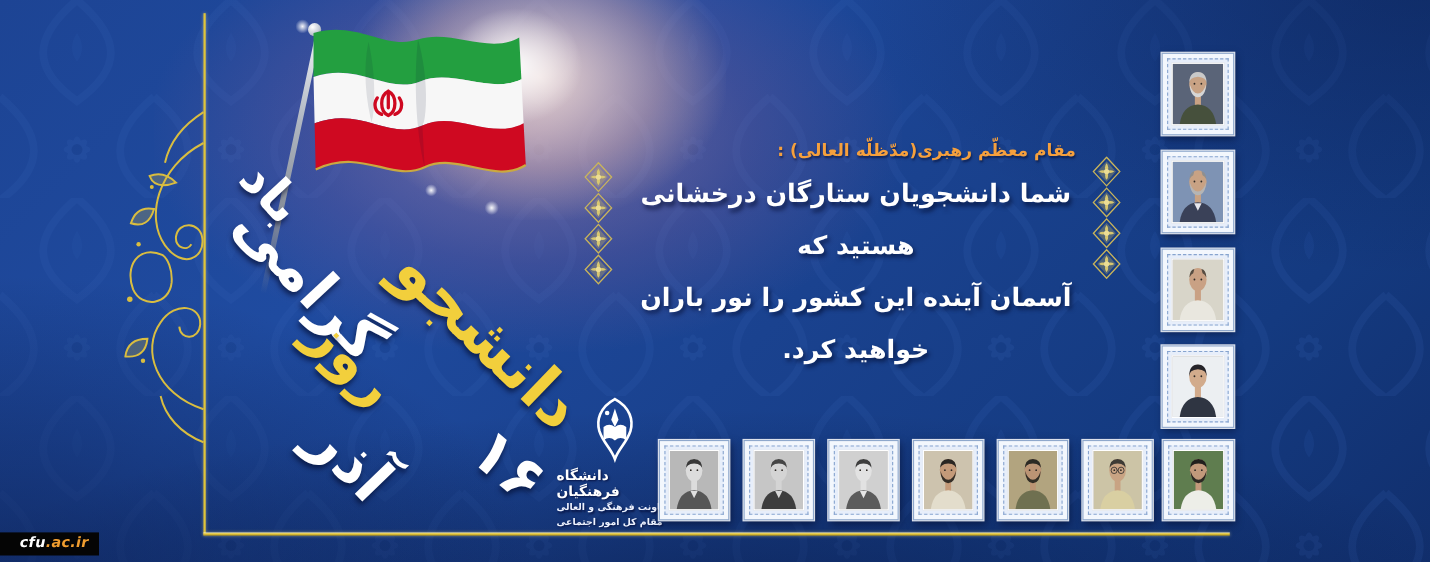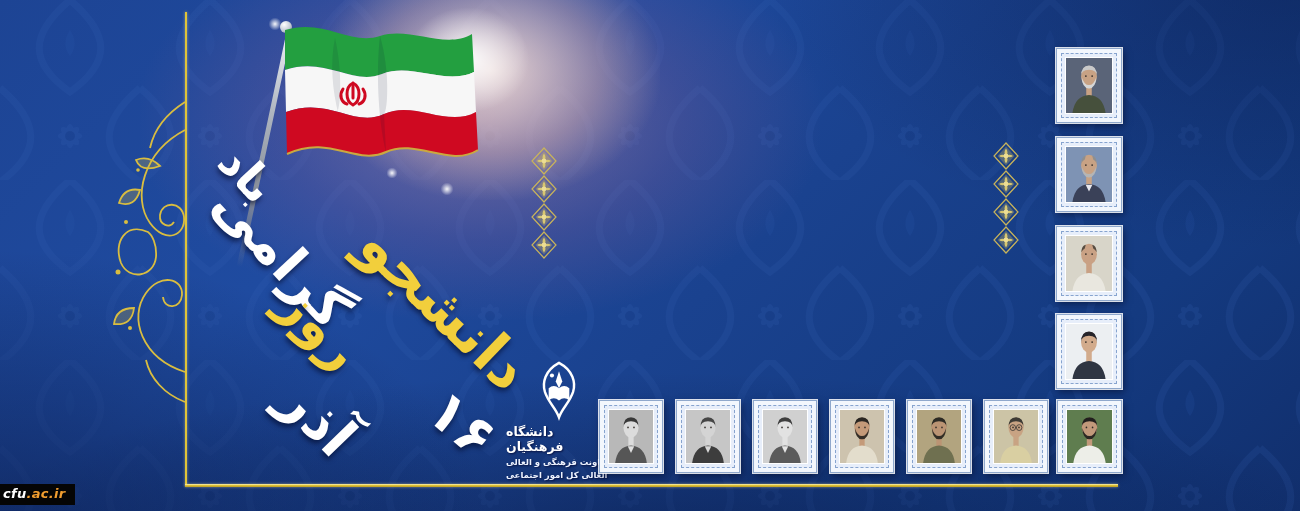--- a/index.html
+++ b/index.html
@@ -55,21 +55,21 @@
   .logo-emblem{display:block;margin:0 auto;}
   .logo-name{font-size:12.5px;font-weight:bold;margin-top:2px;text-shadow:1px 1px 2px rgba(0,0,40,.7);}
   .logo-sub{font-size:8.5px;font-weight:bold;margin-top:3px;color:#eef3ff;text-shadow:1px 1px 2px rgba(0,0,40,.7);}
   
   .frame{position:absolute;box-sizing:border-box;background:#f3f7fd;border:1px solid #8fa8cc;padding:4px;
     box-shadow:0 0 0 1px rgba(255,255,255,.85),2px 3px 7px rgba(3,10,38,.55);}
   .frame .mat{box-sizing:border-box;width:100%;height:100%;border:1px dashed #87a4cf;background:#e7eefa;padding:3px;}
   .frame .photo{box-sizing:border-box;width:100%;height:100%;border:1px solid #ffffff;overflow:hidden;background:#c9c9c9;}
   .frame .photo svg{display:block;width:100%;height:100%;}
   
-  .wm{position:absolute;left:0;top:484px;background:#050505;padding:2px 9px 4px 3px;
+  .wm{position:absolute;left:0;top:484px;background:#050505;padding:2px 9px 4px 18px;
     font-style:italic;font-weight:bold;font-size:13px;letter-spacing:.3px;}
   .wm-cfu{color:#ffffff;}
   .wm-rest{color:#f09d2f;}
 </style>
 </head>
 <body>
 
 <div class="banner">
 
   <svg class="layer" width="1300" height="511" viewBox="0 0 1300 511" preserveAspectRatio="none" opacity="0.35">
@@ -157,31 +157,36 @@
       <use href="#motif" y="56"></use>
       <use href="#motif" y="84"></use>
   </svg>
   <svg class="orn-col" style="left:991px;top:142px;" viewBox="0 0 30 112">
     <use href="#motif" y="0"></use>
       <use href="#motif" y="28"></use>
       <use href="#motif" y="56"></use>
       <use href="#motif" y="84"></use>
   </svg>
 
+  <div class="quote" dir="rtl">
+    <div class="quote-attr">مقام معظّم رهبری(مدّظلّه العالی) :</div>
+    <div class="quote-line">شما دانشجویان ستارگان درخشانی هستید که</div>
+    <div class="quote-line">آسمان آینده این کشور را نور باران خواهید کرد.</div>
+  </div>
 
   <div class="logo">
     <svg class="logo-emblem" width="58" height="62" viewBox="0 0 60 66">
       <path d="M30 3 C45 11 48 24 45 34 C41 46 34 50 30 61 C26 50 19 46 15 34 C12 24 15 11 30 3 Z" fill="none" stroke="#ffffff" stroke-width="2.6"></path>
       <path d="M19 30 Q24.5 25.5 30 30 Q35.5 25.5 41 30 L41 43 Q35.5 38.5 30 43 Q24.5 38.5 19 43 Z" fill="#ffffff"></path>
       <path d="M30 12 L33.5 23 L30 30 L26.5 23 Z" fill="#ffffff"></path>
       <circle cx="22.5" cy="16.5" r="2.2" fill="#ffffff"></circle>
     </svg>
     <div class="logo-name">دانشگاه فرهنگیان</div>
     <div class="logo-sub">معاونت فرهنگی و العالی</div>
-    <div class="logo-sub">العالی کل امور اجتماعی</div>
+    <div class="logo-sub">مقام کل امور اجتماعی</div>
   </div>
 
   <div id="frames-layer" class="layer" style="pointer-events:none;">
       <div class="frame" style="left: 1056px; top: 48px; width: 66px; height: 75px;">
         <div class="mat">
           <div class="photo">
             <svg viewBox="0 0 50 56" preserveAspectRatio="none">
               <rect width="50" height="56" fill="#5a6478"></rect>
               <rect x="22" y="26" width="6" height="13" fill="#c8a284"></rect>
               <path d="M7 56 Q9.5 38.5 25 37.6 Q40.5 38.5 43 56 Z" fill="#46503c"></path>

